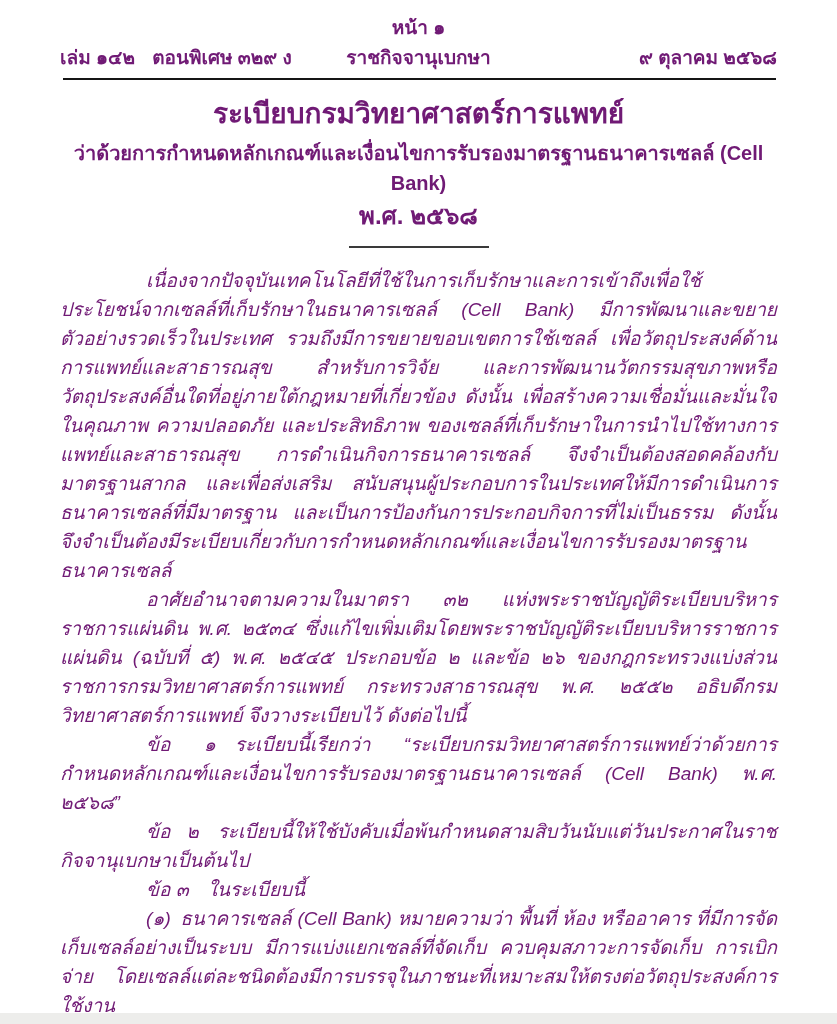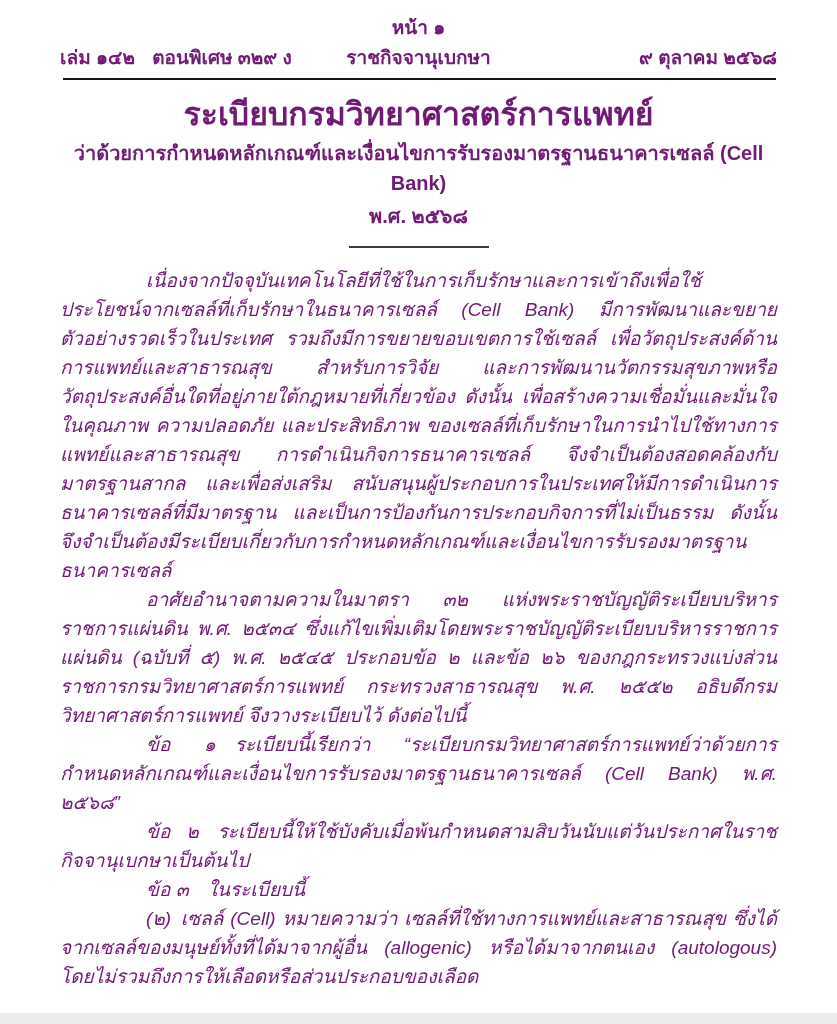--- a/index.html
+++ b/index.html
@@ -41,32 +41,32 @@
   .mast-left .tok:last-child { margin-right: 0; }
   .header-rule {
     border: 0;
     border-top: 2px solid #151515;
     margin: 6px 0 0 3px;
     width: 713px;
   }
   
   .title-block { margin-top: 16px; text-align: center; }
   .title-main {
-    font-size: 32px;
+    font-size: 28px;
     font-weight: bold;
     line-height: 36px;
   }
   .title-sub {
     font-size: 20px;
     font-weight: bold;
     line-height: 30px;
     margin-top: 6px;
   }
   .title-year {
-    font-size: 20px;
+    font-size: 24px;
     font-weight: bold;
     line-height: 28px;
     margin-top: 4px;
   }
   .title-rule {
     border: 0;
     border-top: 2px solid #3a3a3a;
     width: 140px;
     margin: 16px auto 0 auto;
   }
@@ -116,18 +116,19 @@
     <div class="title-year">พ.ศ. ๒๕๖๘</div>
     <hr class="title-rule">
   </div>
 
   <div class="doc-body">
     <p>เนื่องจากปัจจุบันเทคโนโลยีที่ใช้ในการเก็บรักษาและการเข้าถึงเพื่อใช้ประโยชน์จากเซลล์ที่เก็บรักษาในธนาคารเซลล์ (Cell Bank) มีการพัฒนาและขยายตัวอย่างรวดเร็วในประเทศ รวมถึงมีการขยายขอบเขตการใช้เซลล์ เพื่อวัตถุประสงค์ด้านการแพทย์และสาธารณสุข สำหรับการวิจัย และการพัฒนานวัตกรรมสุขภาพหรือวัตถุประสงค์อื่นใดที่อยู่ภายใต้กฎหมายที่เกี่ยวข้อง ดังนั้น เพื่อสร้างความเชื่อมั่นและมั่นใจในคุณภาพ ความปลอดภัย และประสิทธิภาพ ของเซลล์ที่เก็บรักษาในการนำไปใช้ทางการแพทย์และสาธารณสุข การดำเนินกิจการธนาคารเซลล์ จึงจำเป็นต้องสอดคล้องกับมาตรฐานสากล และเพื่อส่งเสริม สนับสนุนผู้ประกอบการในประเทศให้มีการดำเนินการธนาคารเซลล์ที่มีมาตรฐาน และเป็นการป้องกันการประกอบกิจการที่ไม่เป็นธรรม ดังนั้น จึงจำเป็นต้องมีระเบียบเกี่ยวกับการกำหนดหลักเกณฑ์และเงื่อนไขการรับรองมาตรฐานธนาคารเซลล์</p>
     <p>อาศัยอำนาจตามความในมาตรา ๓๒ แห่งพระราชบัญญัติระเบียบบริหารราชการแผ่นดิน พ.ศ. ๒๕๓๔ ซึ่งแก้ไขเพิ่มเติมโดยพระราชบัญญัติระเบียบบริหารราชการแผ่นดิน (ฉบับที่ ๕) พ.ศ. ๒๕๔๕ ประกอบข้อ ๒ และข้อ ๒๖ ของกฎกระทรวงแบ่งส่วนราชการกรมวิทยาศาสตร์การแพทย์ กระทรวงสาธารณสุข พ.ศ. ๒๕๕๒ อธิบดีกรมวิทยาศาสตร์การแพทย์ จึงวางระเบียบไว้ ดังต่อไปนี้</p>
     <p>ข้อ ๑ ระเบียบนี้เรียกว่า “ระเบียบกรมวิทยาศาสตร์การแพทย์ว่าด้วยการกำหนดหลักเกณฑ์และเงื่อนไขการรับรองมาตรฐานธนาคารเซลล์ (Cell Bank) พ.ศ. ๒๕๖๘”</p>
     <p>ข้อ ๒ ระเบียบนี้ให้ใช้บังคับเมื่อพ้นกำหนดสามสิบวันนับแต่วันประกาศในราชกิจจานุเบกษาเป็นต้นไป</p>
     <p>ข้อ ๓ ในระเบียบนี้</p>
+    <p>(๑) ธนาคารเซลล์ (Cell Bank) หมายความว่า พื้นที่ ห้อง หรืออาคาร ที่มีการจัดเก็บเซลล์อย่างเป็นระบบ มีการแบ่งแยกเซลล์ที่จัดเก็บ ควบคุมสภาวะการจัดเก็บ การเบิกจ่าย โดยเซลล์แต่ละชนิดต้องมีการบรรจุในภาชนะที่เหมาะสมให้ตรงต่อวัตถุประสงค์การใช้งาน</p>
     <p>(๒) เซลล์ (Cell) หมายความว่า เซลล์ที่ใช้ทางการแพทย์และสาธารณสุข ซึ่งได้จากเซลล์ของมนุษย์ทั้งที่ได้มาจากผู้อื่น (allogenic) หรือได้มาจากตนเอง (autologous) โดยไม่รวมถึงการให้เลือดหรือส่วนประกอบของเลือด</p>
 
   </div>
 
   <div class="page-edge"></div>
 </div>
 
 </body></html>

